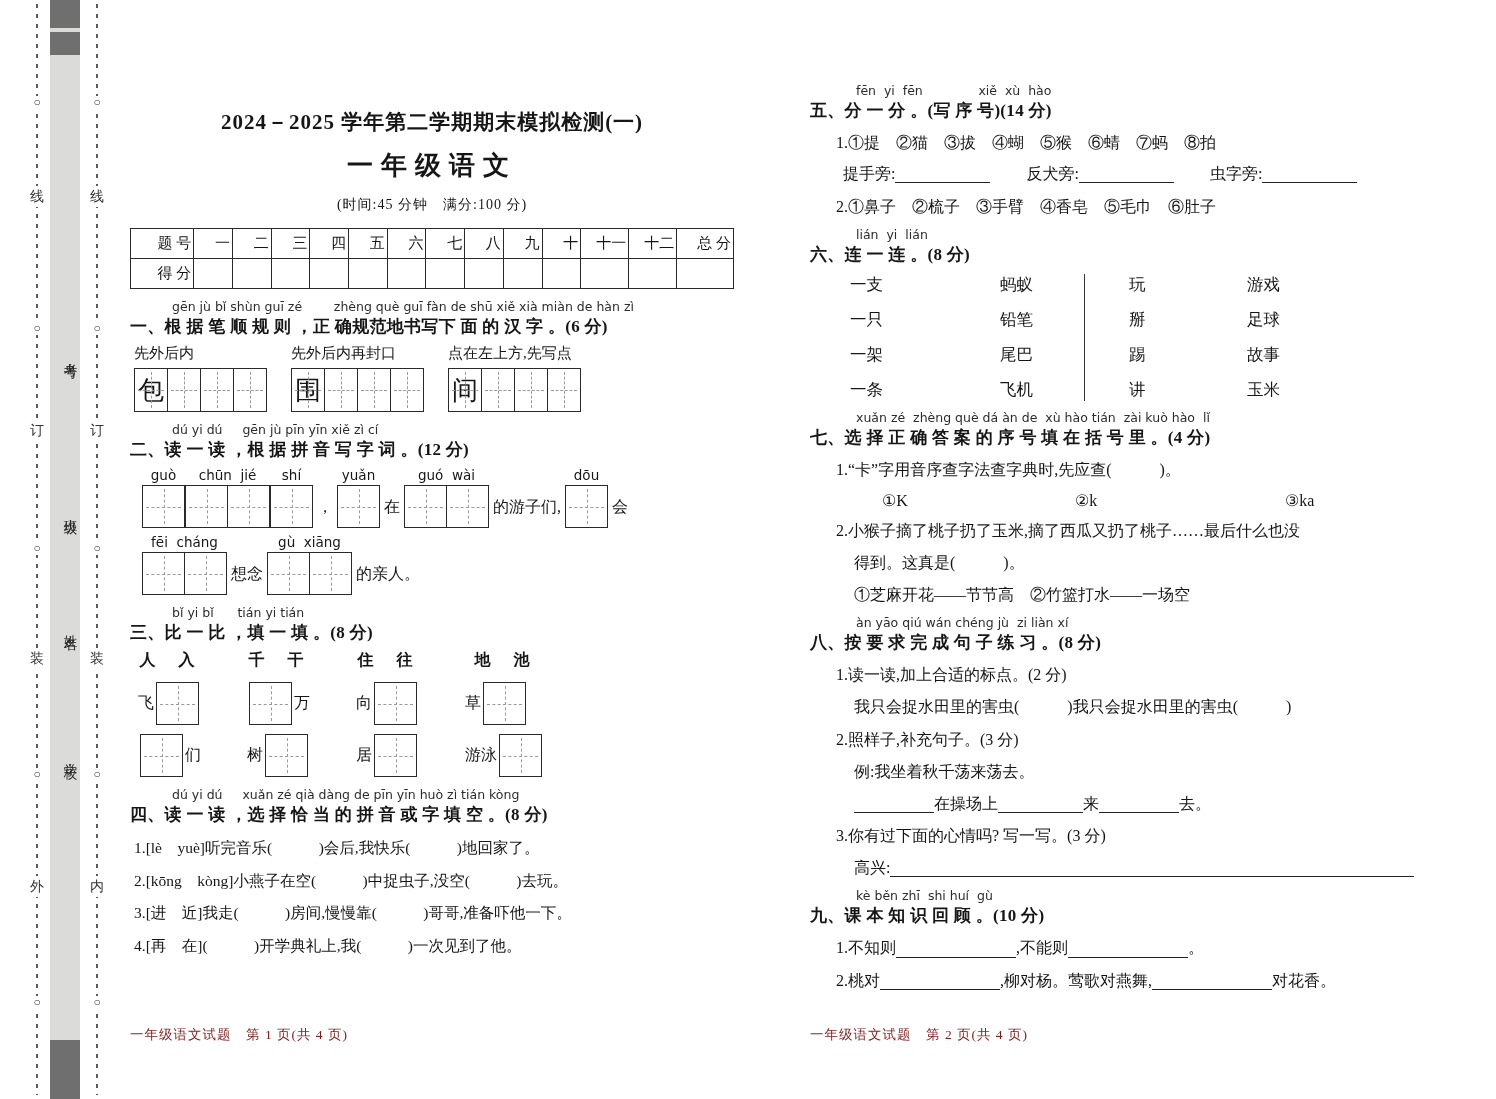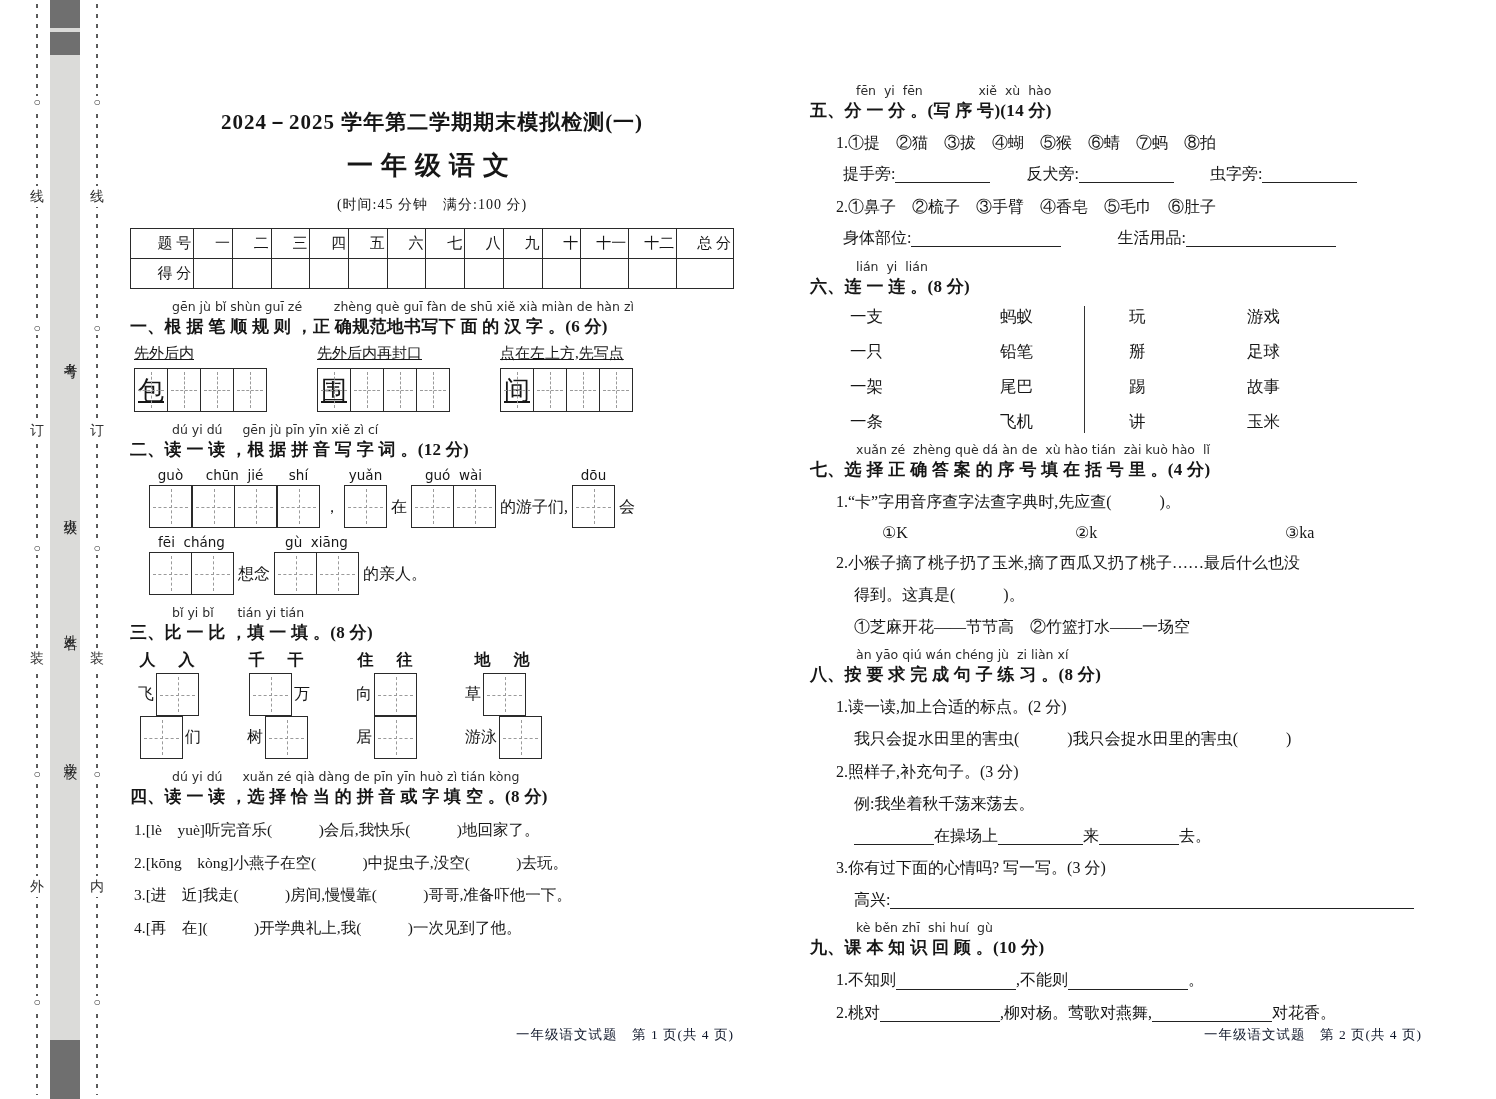--- a/index.html
+++ b/index.html
@@ -29,43 +29,43 @@
   .score-table{border-collapse:collapse;margin:14px auto 4px auto;table-layout:fixed;}
   .score-table td{border:1.5px solid #2a2a2a;height:29px;text-align:right;font-size:15px;padding:0 2px;}
   td.cw1{width:66px} td.cwn{width:37px} td.cwx{width:48px} td.cwz{width:58px}
 
   .pinyin{font-family:"DejaVu Sans","Liberation Sans",sans-serif;font-size:12.5px;color:#2c2c2c;
           white-space:pre;margin:10px 0 1px 42px;}
   .col2 .pinyin{margin-left:46px;margin-top:9px;}
   .sec-title{font-size:17px;font-weight:700;margin:1px 0 6px 0;letter-spacing:.3px;}
 
   
-  .s1-row{display:flex;gap:50px;margin:4px 0 8px 4px;text-decoration:underline;}
+  .s1-row{display:flex;gap:24px;margin:4px 0 8px 4px;}
   .hint{font-size:15px;margin-bottom:5px;}
   .wgrid{display:flex;border:1.6px solid #2a2a2a;width:max-content;}
   .wcell{width:32px;height:42px;border-right:1.1px solid #2a2a2a;position:relative;display:flex;
          align-items:center;justify-content:center;font-size:26px;}
   .wcell:last-child{border-right:none;}
   .wcell::before{content:"";position:absolute;left:50%;top:3px;bottom:3px;border-left:1px dashed #9a9a9a;}
   .wcell::after{content:"";position:absolute;top:50%;left:3px;right:3px;border-top:1px dashed #9a9a9a;}
 
   
-  .fill-row{display:flex;align-items:flex-end;margin:2px 0 6px 19px;}
+  .fill-row{display:flex;align-items:flex-end;margin:2px 0 6px 12px;}
   .unit{display:flex;flex-direction:column;align-items:center;}
   .unit .py{font-family:"DejaVu Sans","Liberation Sans",sans-serif;font-size:13.5px;margin-bottom:2px;white-space:pre;}
   .boxes{display:flex;border:1.5px solid #2a2a2a;}
   .bcell{display:block;width:41px;height:41px;border-right:1.1px solid #2a2a2a;position:relative;}
   .bcell:last-child{border-right:none;}
   .bcell::before{content:"";position:absolute;left:50%;top:3px;bottom:3px;border-left:1px dashed #9a9a9a;}
   .bcell::after{content:"";position:absolute;top:50%;left:3px;right:3px;border-top:1px dashed #9a9a9a;}
   .glue{font-size:16px;padding:0 4px 10px 4px;white-space:nowrap;}
 
   
   .s3-grid{display:flex;gap:46px;margin-left:8px;}
-  .s3-col{display:flex;flex-direction:column;align-items:flex-start;}
+  .s3-col{display:flex;flex-direction:column;align-items:flex-start;gap:9px;}
   .pair{font-size:16px;font-weight:700;letter-spacing:5px;align-self:center;margin-bottom:2px;white-space:pre;}
   .s3-item{display:flex;align-items:center;font-size:16px;gap:2px;}
   .sbox{display:inline-block;width:41px;height:41px;border:1.5px solid #2a2a2a;position:relative;}
   .sbox::before{content:"";position:absolute;left:50%;top:3px;bottom:3px;border-left:1px dashed #9a9a9a;}
   .sbox::after{content:"";position:absolute;top:50%;left:3px;right:3px;border-top:1px dashed #9a9a9a;}
 
   .q-line{font-size:15.5px;line-height:2.1;margin-left:4px;white-space:pre-wrap;}
 
   
   .qline{font-size:16px;line-height:1.45;margin:9px 0 9px 26px;white-space:pre-wrap;}
@@ -80,21 +80,21 @@
 
   
   .connect{display:flex;margin:8px 0 8px 40px;font-size:16.5px;}
   .ccol{display:flex;flex-direction:column;gap:13px;}
   .c1{width:150px}.c2{width:84px}.c3{width:118px}
   .cdiv{width:0;border-left:1.5px solid #333;align-self:stretch;margin-right:44px;}
 
   .opt-row{display:flex;margin:9px 0 9px 72px;font-size:16px;}
   .o1{width:193px}.o2{width:210px}
 
-  .footer{position:absolute;top:1026px;font-size:13.5px;letter-spacing:1px;text-align:right;color:#0f172a;}
+  .footer{position:absolute;top:1026px;font-size:13.5px;letter-spacing:1px;text-align:left;color:#7f1d1d;}
   .f1{left:130px;width:604px;}
   .f2{left:810px;width:612px;}
 </style>
 </head>
 <body>
 
 <div class="doc">
 
   <div class="vrule" style="left:36px"></div>
   <div class="vrule" style="left:96px"></div>
@@ -340,26 +340,20 @@
     <div class="qline">1.①提　②猫　③拔　④蝴　⑤猴　⑥蜻　⑦蚂　⑧拍</div>
     <div class="blank-row">
       <span class="blabel">提手旁:</span>
         <i class="blank w95"></i>
       <span class="blabel gap">反犬旁:</span>
         <i class="blank w95"></i>
       <span class="blabel gap">虫字旁:</span>
         <i class="blank w95"></i>
     </div>
     <div class="qline">2.①鼻子　②梳子　③手臂　④香皂　⑤毛巾　⑥肚子</div>
-    <div class="blank-row">
-      <span class="blabel">身体部位:</span>
-        <i class="blank w150"></i>
-      <span class="blabel gap2">生活用品:</span>
-        <i class="blank w150"></i>
-    </div>
 
     <div class="pinyin">lián  yi  lián</div>
     <div class="sec-title">六、连 一 连 。(8 分)</div>
     <div class="connect">
       <div class="ccol c1">
         <span>一支</span>
         <span>一只</span>
         <span>一架</span>
         <span>一条</span>
       </div>

